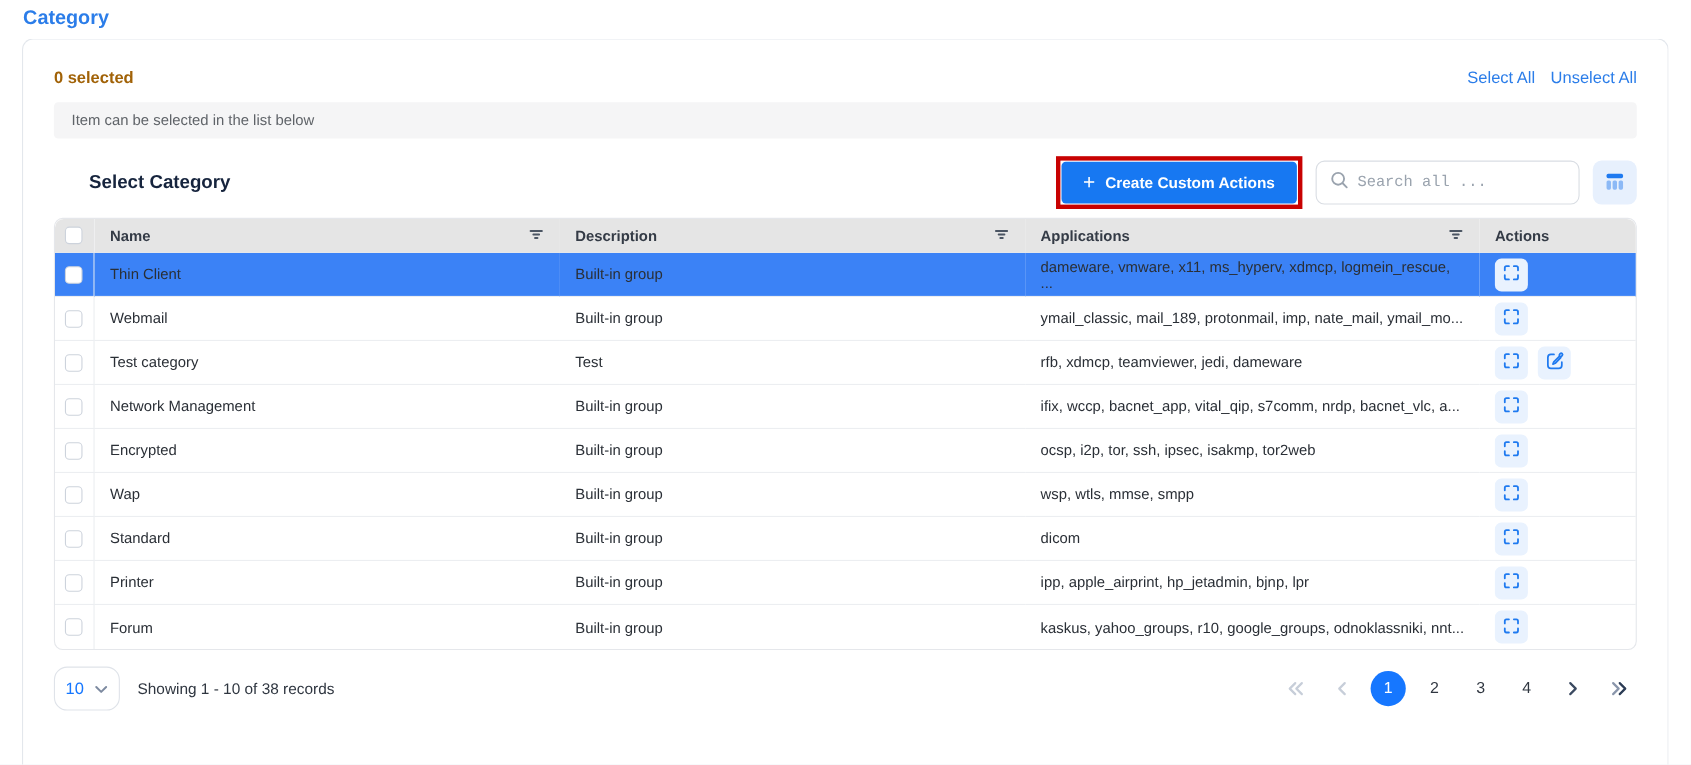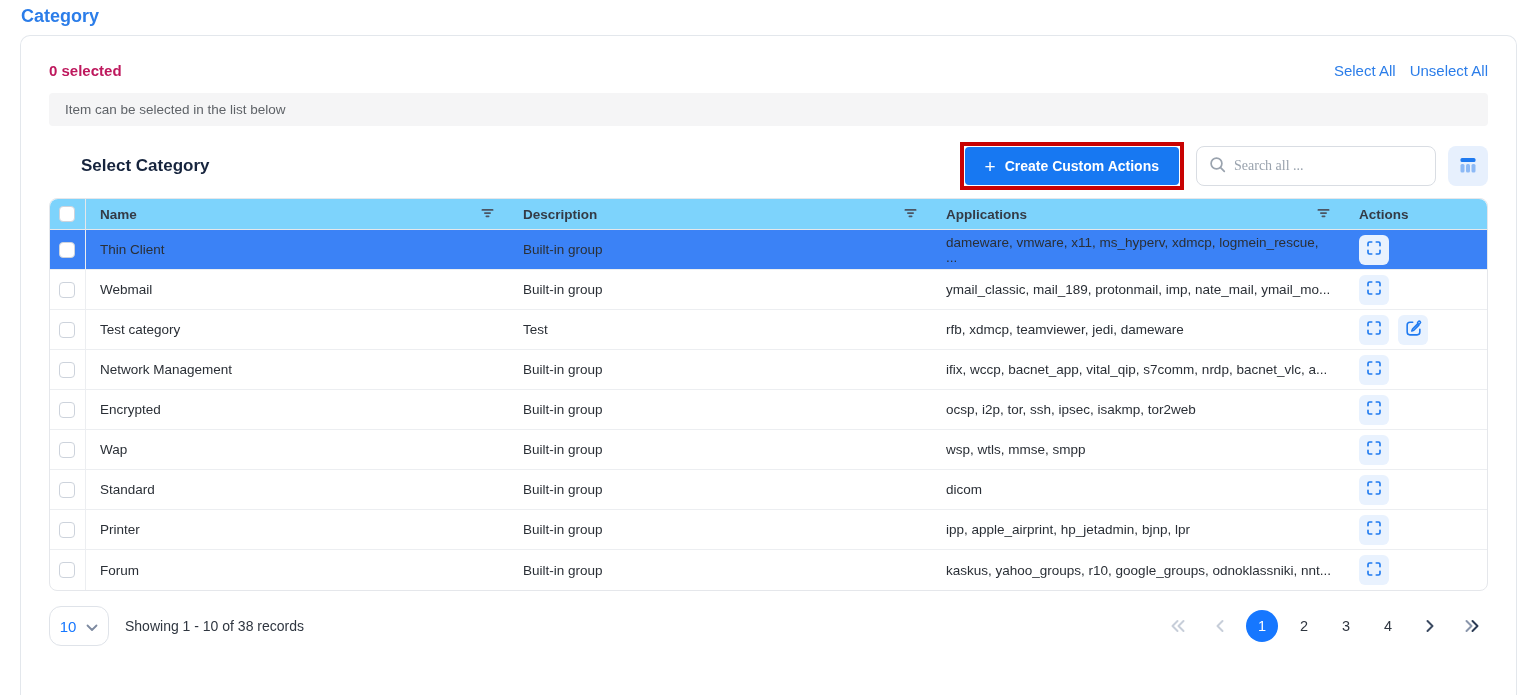--- a/index.html
+++ b/index.html
@@ -5,51 +5,51 @@
   * { margin:0; padding:0; box-sizing:border-box; }
   html,body { width:1537px; height:695px; overflow:hidden; background:#fff;
     font-family:"Liberation Sans", sans-serif; color:#2a2f36; }
 
   .page-title { color:#2b7de9; font-size:18px; font-weight:bold; padding:6px 0 8px 21px; }
 
   .panel { margin:0 20px; border:1px solid #e3e7ec; border-bottom:none;
     border-radius:10px 10px 0 0; height:680px; padding:26px 28px 0 28px; }
 
   .sel-bar { display:flex; justify-content:space-between; align-items:center; }
-  .sel-count { font-size:15px; font-weight:bold; color:#be185d; }
+  .sel-count { font-size:15px; font-weight:bold; color:#a16207; }
   .sel-links { display:flex; gap:14px; }
   .sel-links a { color:#2b7de9; font-size:15px; font-weight:500; text-decoration:none; cursor:pointer; }
 
   .hint-bar { margin-top:14px; background:#f5f5f6; border-radius:4px; height:33px;
     display:flex; align-items:center; padding:0 16px; font-size:13.5px; color:#5f6368; }
 
   .section-bar { margin-top:16px; display:flex; align-items:center; height:48px; }
   .section-title { font-size:17px; font-weight:bold; color:#16243d; flex:1;margin-left:32px; }
   .section-controls { display:flex; align-items:center; gap:12px; }
 
   .annotation-box { border:4px solid #c80202; padding:1px; }
   .create-btn { background:#1778f2; color:#fff; border:none; border-radius:4px;
     height:38px; padding:0 20px; font-size:14px; font-weight:bold; display:flex;
     align-items:center; gap:9px; cursor:pointer; font-family:inherit; }
   .create-btn .plus { font-size:19px; font-weight:400; line-height:1; }
 
   .search-box { width:240px; height:40px; border:1px solid #d9dde3; border-radius:8px;
     display:flex; align-items:center; padding:0 12px; gap:8px; background:#fff; }
   .search-box input { border:none; outline:none; font-size:14px; width:100%;
-    font-family:Liberation Serif, serif; color:#2a2f36; }
+    font-family:Liberation Mono, monospace; color:#2a2f36; }
   .search-box input::placeholder { color:#9aa3ae; }
 
   .columns-btn { width:40px; height:40px; background:#e7f0fd; border:none; border-radius:8px;
     display:flex; align-items:center; justify-content:center; cursor:pointer; }
 
   table { width:100%; border-collapse:separate; border-spacing:0; margin-top:8px;
     border:1px solid #e5e7eb; border-radius:8px; font-size:13.5px; }
   col.c-check { width:36px; } col.c-name { width:423px; } col.c-desc { width:423px; }
   col.c-apps { width:413px; }
-  thead th { background:#7dd3fc; height:31px; font-weight:bold; color:#343b46;
+  thead th { background:#e5e5e5; height:31px; font-weight:bold; color:#343b46;
     text-align:left; padding:0 14px; border-bottom:1px solid #e5e7eb;margin-top:17px; }
   thead th:first-child { border-right:1px solid #e5e7eb; border-top-left-radius:8px; padding:0 9px; }
   thead th:last-child { border-top-right-radius:8px; }
   .th-inner { display:flex; align-items:center; justify-content:space-between; }
   tbody td { height:40px; padding:0 14px; border-bottom:1px solid #eceef1; color:#2a2f36; }
   tbody td:first-child { border-right:1px solid #eceef1; padding:0 9px; }
   tbody tr:last-child td { border-bottom:none; }
   tbody tr.highlighted td { background:#3b82f6; }
 
   .checkbox { appearance:none; -webkit-appearance:none; width:16px; height:16px;

